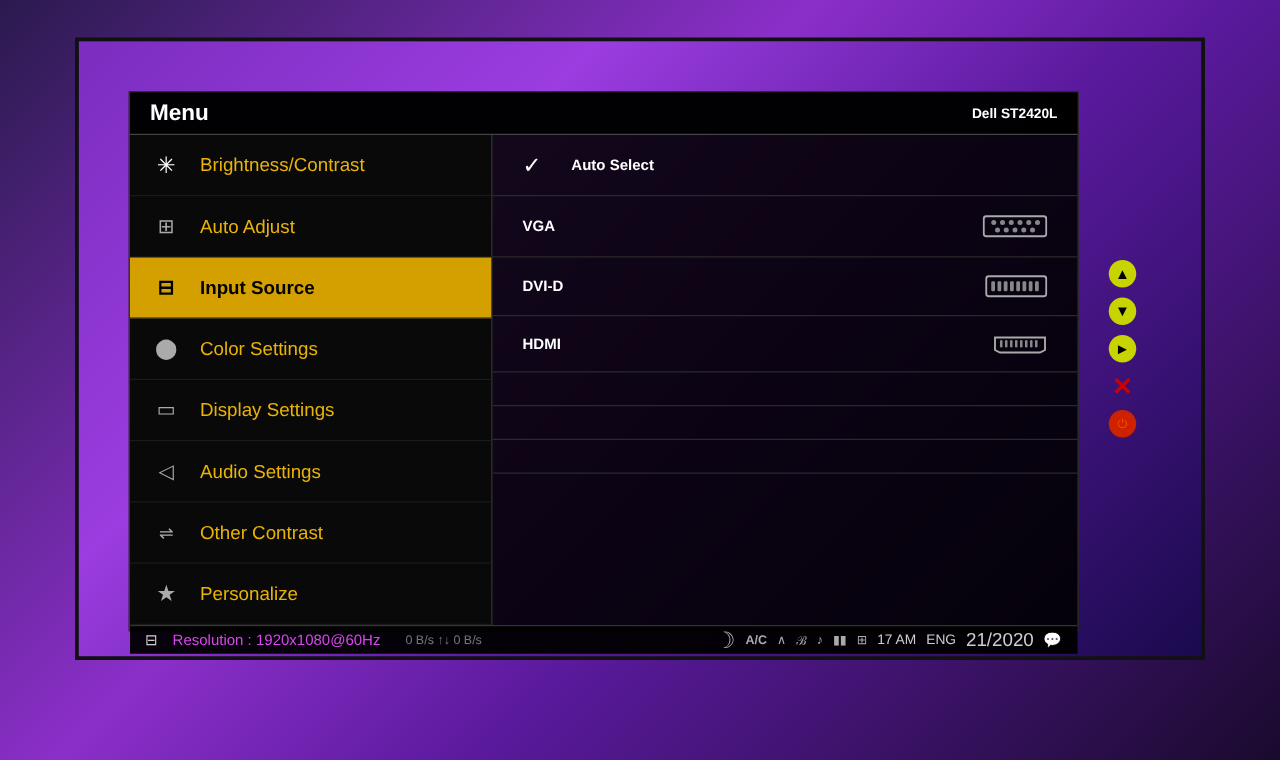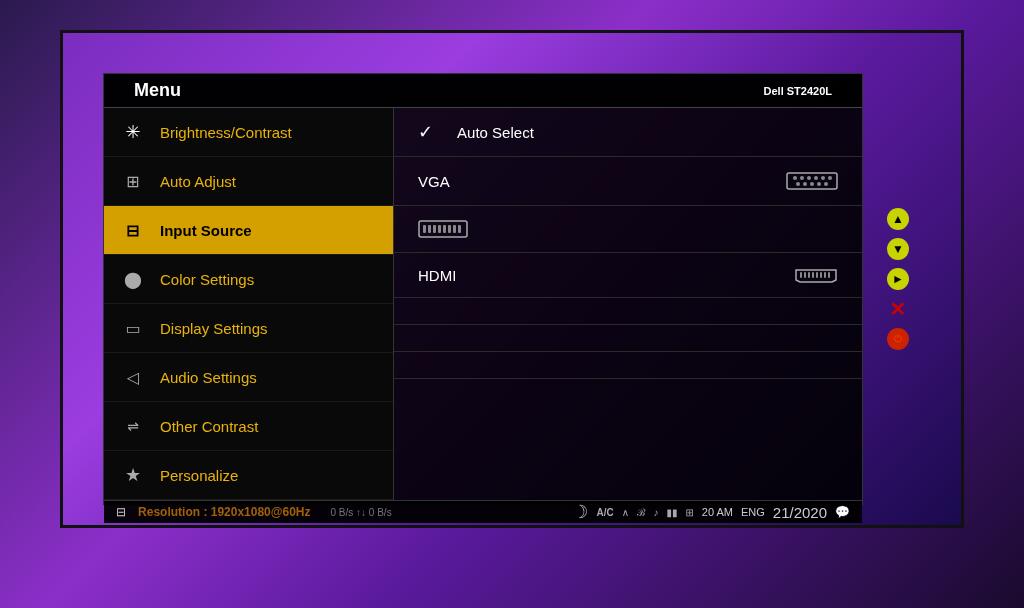--- a/index.html
+++ b/index.html
@@ -41,21 +41,21 @@
       border: 1px solid #333;
       display: flex;
       flex-direction: column;
     }
 
     .osd-title-bar {
       display: flex;
       justify-content: space-between;
       align-items: center;
       background: rgba(0,0,0,0.9);
-      padding: 6px 30px;
+      padding: 6px 16px;
       border-bottom: 1px solid #444;
     }
 
     .osd-title {
       color: #fff;
       font-size: 18px;
       font-weight: bold;
     }
 
     .osd-model {
@@ -128,44 +128,44 @@
     }
 
     .checkmark {
       color: #fff;
       font-size: 18px;
       margin-right: 4px;
     }
 
     .row-label {
       color: #fff;
-      font-size: 15px;
+      font-size: 12px;
       flex: 1;
+      font-weight: bold;
     }
 
     .row-icon {
       display: flex;
       align-items: center;
     }
 
     
     .status-bar {
       height: 32px;
       background: rgba(0,0,0,0.95);
       border-top: 1px solid #333;
       display: flex;
       align-items: center;
       padding: 0 12px;
       gap: 12px;
     }
 
     .status-resolution {
-      color: #a16207;
+      color: #d946ef;
       font-size: 12px;
-      font-weight: bold;
     }
 
     .status-right {
       margin-left: auto;
       display: flex;
       align-items: center;
       gap: 8px;
     }
 
     
@@ -307,20 +307,21 @@
                 <circle cx="12" cy="14" r="2" fill="#888"></circle>
                 <circle cx="19" cy="14" r="2" fill="#888"></circle>
                 <circle cx="26" cy="14" r="2" fill="#888"></circle>
                 <circle cx="33" cy="14" r="2" fill="#888"></circle>
                 <circle cx="40" cy="14" r="2" fill="#888"></circle>
               </svg>
             </div>
           </div>
 
           <div class="content-row">
+            <span class="row-label">DVI-D</span>
             <div class="row-icon">
               <svg width="50" height="20" viewBox="0 0 50 20">
                 <rect x="1" y="2" width="48" height="16" rx="2" fill="none" stroke="#aaa" stroke-width="1.5"></rect>
                 <rect x="5" y="6" width="3" height="8" rx="1" fill="#888"></rect>
                 <rect x="10" y="6" width="3" height="8" rx="1" fill="#888"></rect>
                 <rect x="15" y="6" width="3" height="8" rx="1" fill="#888"></rect>
                 <rect x="20" y="6" width="3" height="8" rx="1" fill="#888"></rect>
                 <rect x="25" y="6" width="3" height="8" rx="1" fill="#888"></rect>
                 <rect x="30" y="6" width="3" height="8" rx="1" fill="#888"></rect>
                 <rect x="35" y="6" width="3" height="8" rx="1" fill="#888"></rect>
@@ -358,21 +359,21 @@
         <span class="status-resolution">Resolution : 1920x1080@60Hz</span>
         <span style="color:#777;font-size:10px;margin-left:8px;">0 B/s ↑↓ 0 B/s</span>
         <div class="status-right">
           <span style="color:#aaa;font-size:18px;">☽</span>
           <span style="color:#aaa;font-size:10px;font-weight:bold;">A/C</span>
           <span style="color:#aaa;font-size:10px;">∧</span>
           <span style="color:#aaa;font-size:10px;">ℬ</span>
           <span style="color:#aaa;font-size:10px;">♪</span>
           <span style="color:#aaa;font-size:10px;">▮▮</span>
           <span style="color:#aaa;font-size:10px;">⊞</span>
-          <span style="color:#ccc;font-size:11px;">20 AM</span>
+          <span style="color:#ccc;font-size:11px;">17 AM</span>
           <span style="color:#ccc;font-size:11px;">ENG</span>
           <span style="color:#ccc;font-size:15px;">21/2020</span>
           <span style="color:#ccc;font-size:12px;">💬</span>
         </div>
       </div>
     </div>
 
     <div class="side-buttons">
       <div class="side-btn yellow">
         <span class="side-btn-arrow">▲</span>

